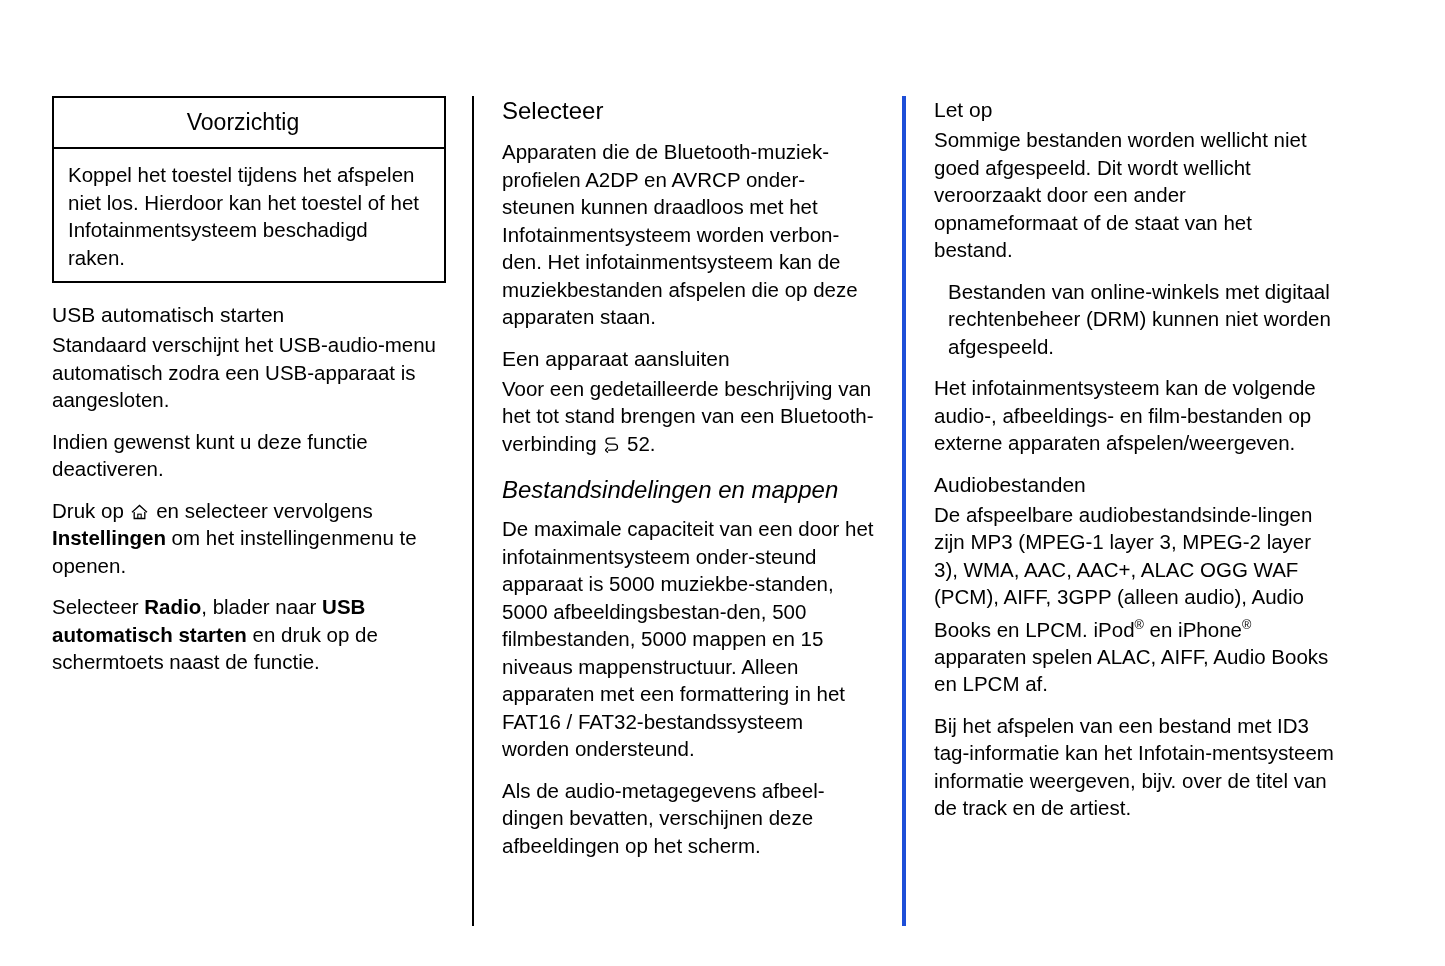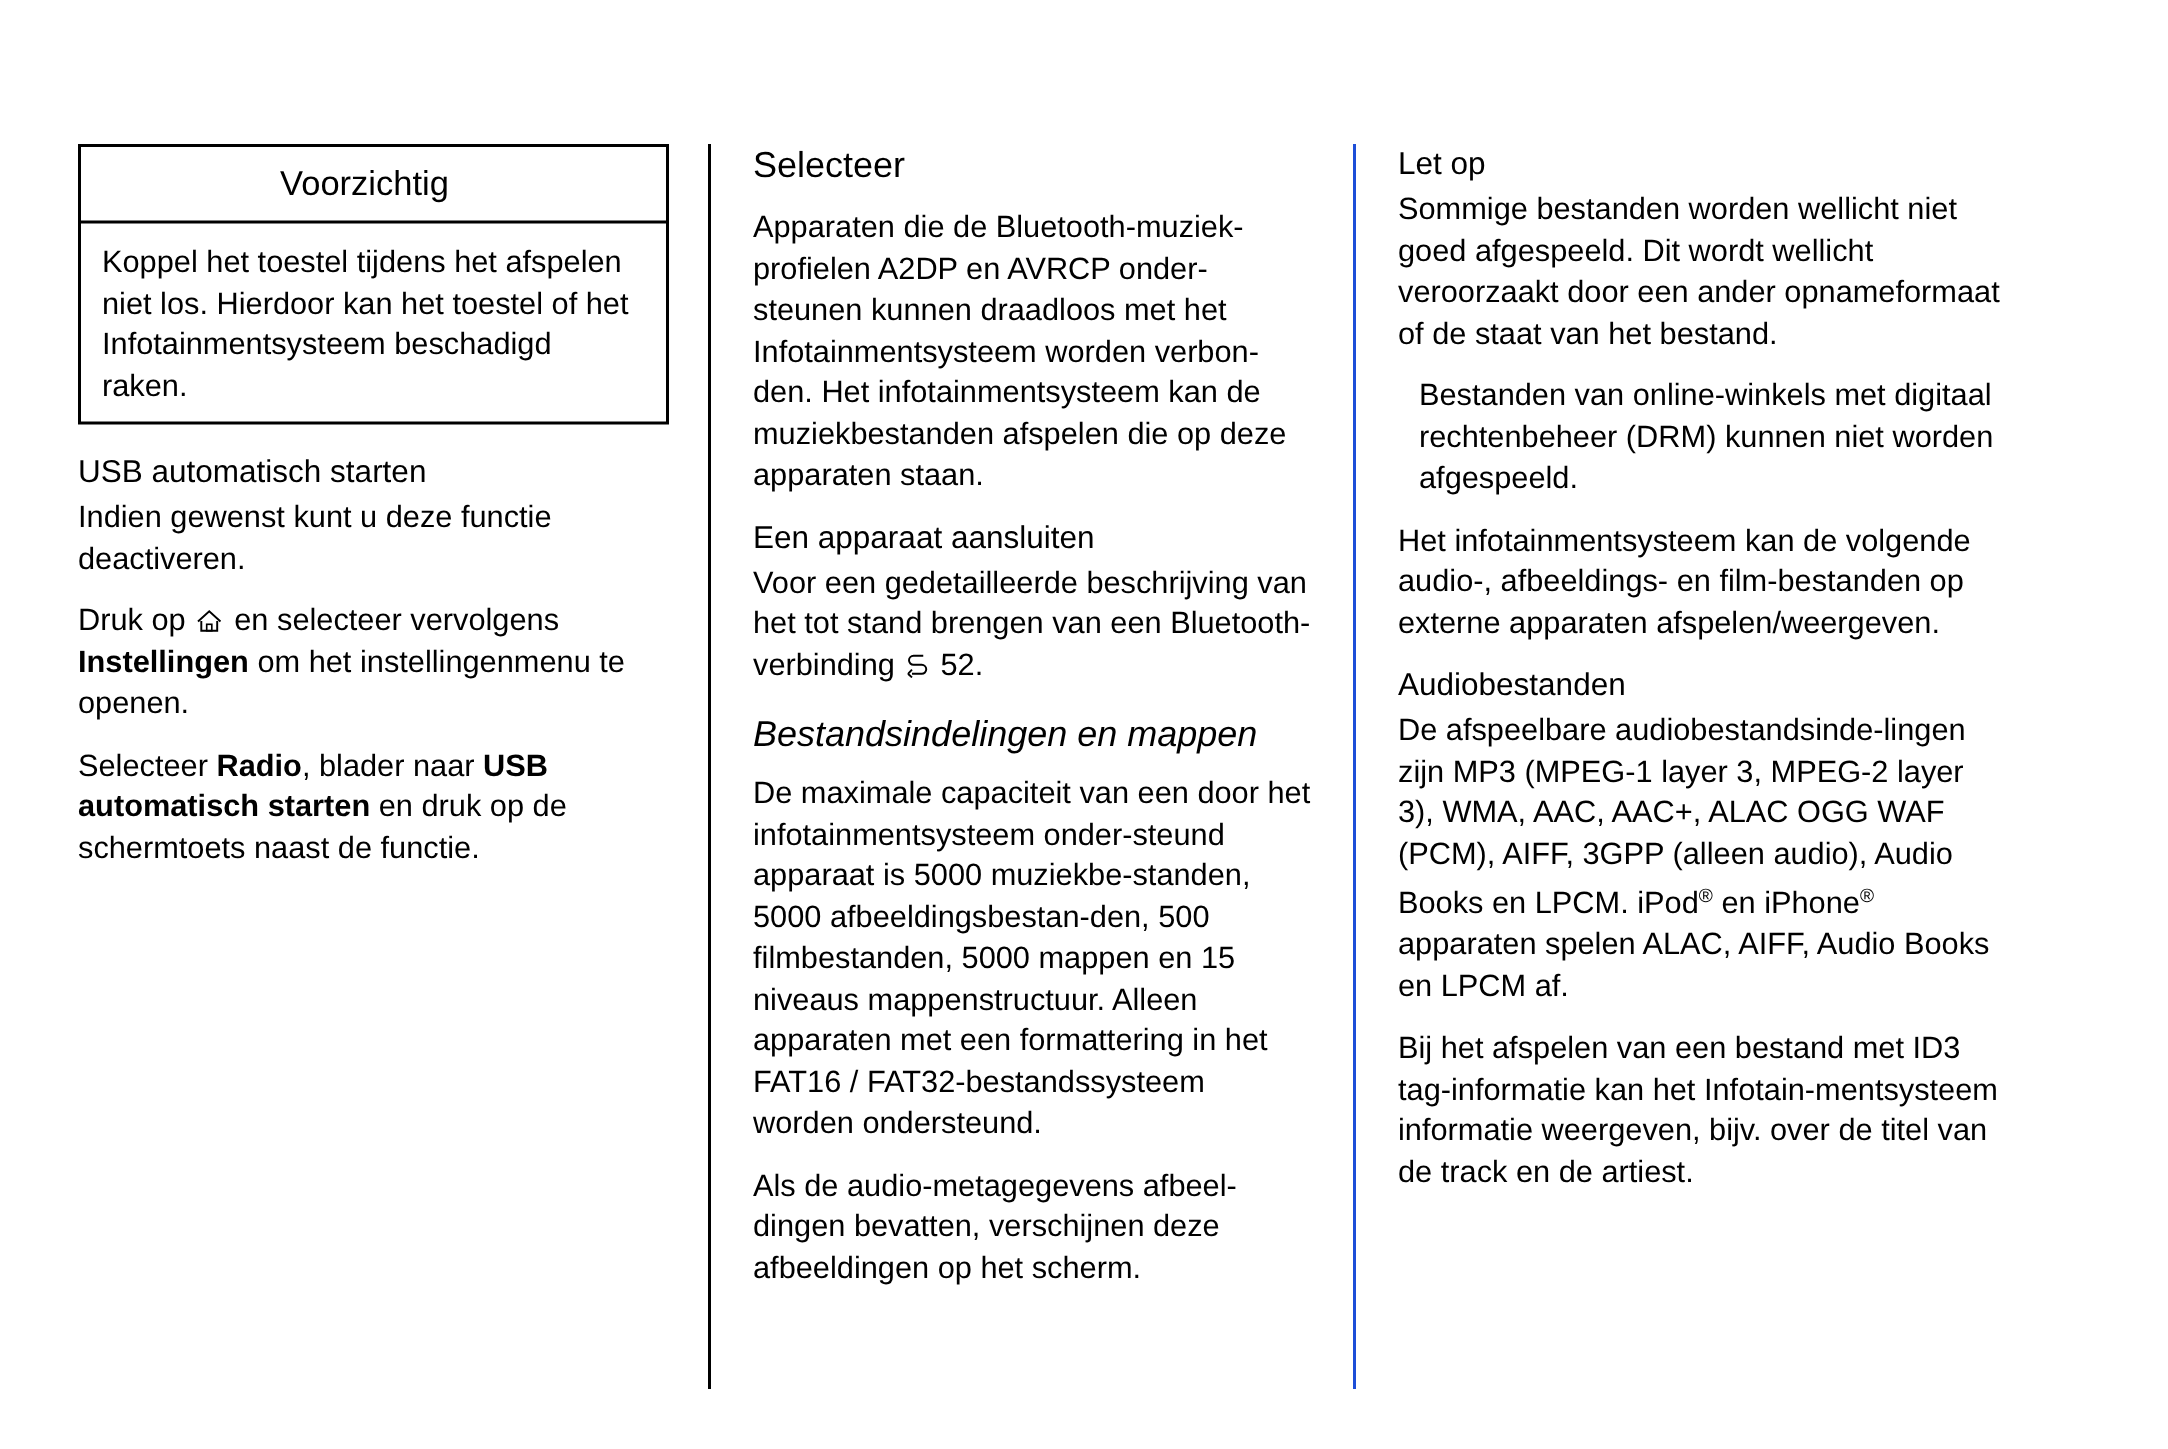--- a/index.html
+++ b/index.html
@@ -59,21 +59,21 @@
   .col-1 { width: 420px; padding-right: 26px; }
   .col-2 {
     width: 430px;
     padding-left: 28px;
     padding-right: 26px;
     border-left: 2px solid #000;
   }
   .col-3 {
     width: 433px;
     padding-left: 28px;
-    border-left: 2px solid #1d4ed8;
+    border-left: 4px solid #1d4ed8;
   }
 
   
   p {
     margin: 0 0 14px 0;
     font-size: 20.5px;
     line-height: 27.5px;
   }
   h3.subhead {
     font-size: 21px;
@@ -142,20 +142,21 @@
 
     <div class="col col-1">
 
       <div class="caution-box">
         <div class="caution-title">Voorzichtig</div>
         <div class="caution-body">Koppel het toestel tijdens het afspelen niet los. Hierdoor kan het toestel of het Infotainmentsysteem beschadigd raken.</div>
       </div>
 
       <h3 class="subhead">USB automatisch starten</h3>
 
+      <p>Standaard verschijnt het USB-audio-menu automatisch zodra een USB-apparaat is aangesloten.</p>
 
       <p>Indien gewenst kunt u deze functie deactiveren.</p>
 
       <p><span>Druk op </span><span class="home-icon"><svg width="17" height="16" viewBox="0 0 17 16" xmlns="http://www.w3.org/2000/svg">
               <path d="M1 8.3 L8.5 1.5 L16 8.3" fill="none" stroke="#000" stroke-width="1.3"></path>
               <path d="M3.2 8.0 L3.2 14.5 L13.8 14.5 L13.8 8.0" fill="none" stroke="#000" stroke-width="1.3"></path>
               <rect x="6.8" y="10.2" width="3.4" height="4.3" fill="none" stroke="#000" stroke-width="1.1"></rect>
             </svg></span><span> en selecteer vervolgens </span><b>Instellingen</b><span> om het instellingenmenu te openen.</span></p>
 
       <p><span>Selecteer </span><b>Radio</b><span>, blader naar </span><b>USB automatisch starten</b><span> en druk op de schermtoets naast de functie.</span></p>

